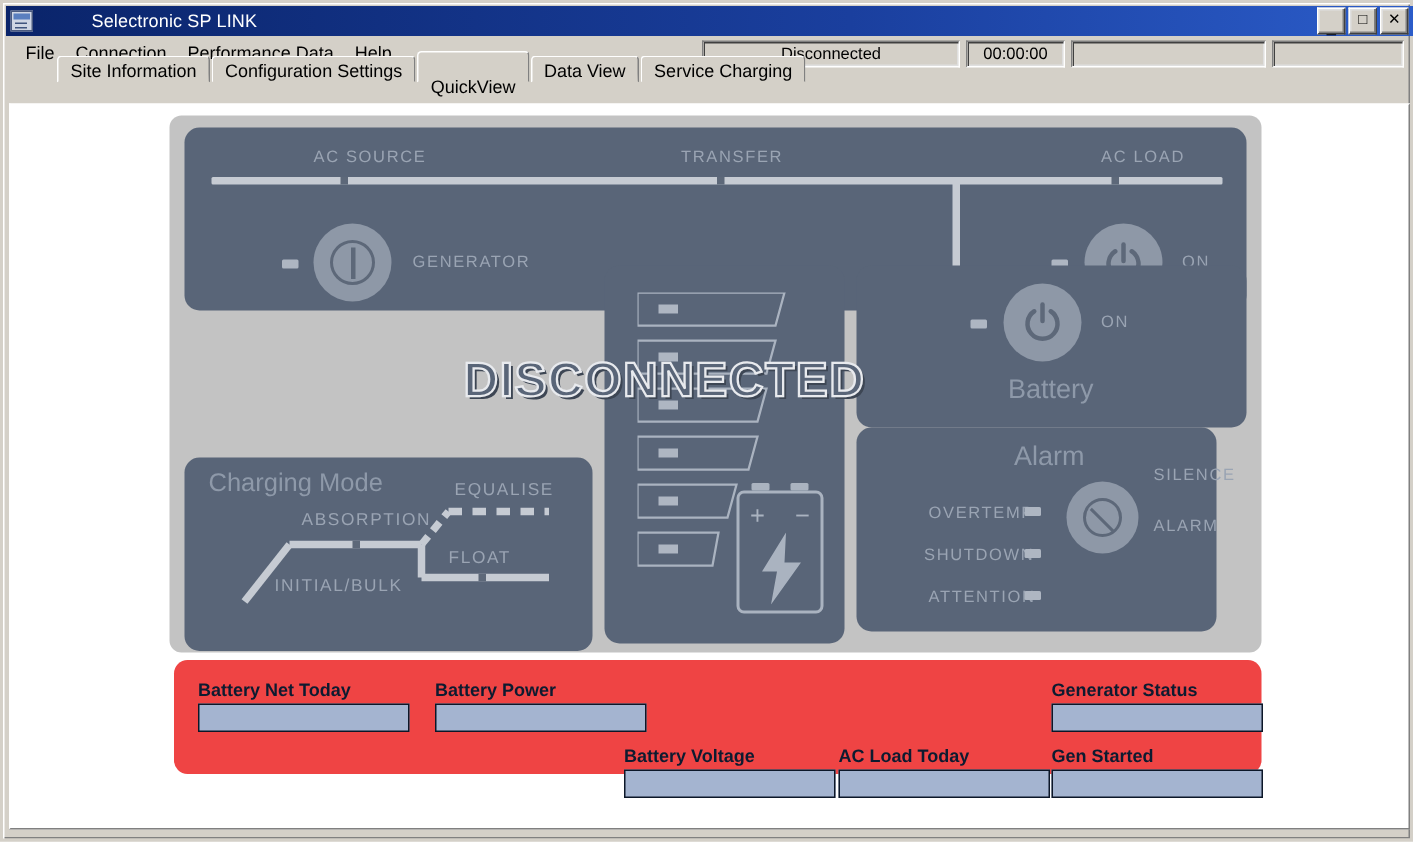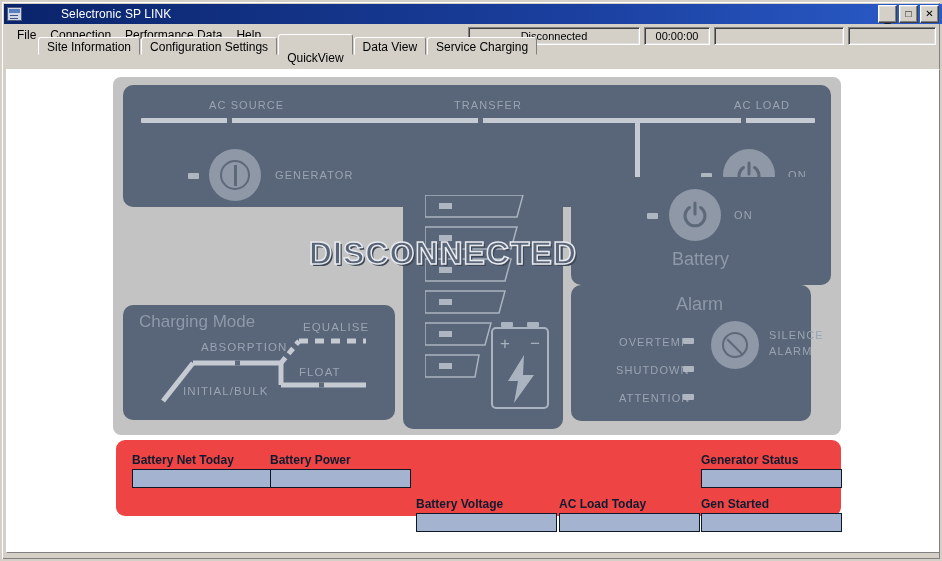--- a/index.html
+++ b/index.html
@@ -245,21 +245,21 @@
     align-items: center;
     justify-content: center;
   }
 
   
   #panel-top { left: 10px; top: 8px; width: 708px; height: 122px; }
 
   
   #panel-charging-source { left: 10px; top: 138px; width: 272px; height: 82px; }
   
-  #panel-charging-mode { left: 10px; top: 228px; width: 272px; height: 115px; }
+  #panel-charging-mode { left: 10px; top: 228px; width: 272px; height: 129px; }
   
   #panel-battery { left: 290px; top: 100px; width: 160px; height: 252px; }
   
   #panel-inverter { left: 458px; top: 100px; width: 260px; height: 108px; }
   
   #panel-alarm { left: 458px; top: 208px; width: 240px; height: 136px; }
 
   
   #battery-icon {
     position: absolute;
@@ -520,35 +520,35 @@
         <div class="led" style="left:112px; top:81px;"></div>
 
         <span class="caps-label" style="left:48px; top:107px;">ATTENTION</span>
         <div class="led" style="left:112px; top:109px;"></div>
 
         <div id="silence-circle">
           <div id="silence-inner">
             <div id="silence-slash"></div>
           </div>
         </div>
-        <span class="caps-label" style="left:198px; top:44px;">SILENCE</span>
+        <span class="caps-label" style="left:198px; top:26px;">SILENCE</span>
         <span class="caps-label" style="left:198px; top:60px;">ALARM</span>
       </div>
 
       <div id="watermark">DISCONNECTED</div>
     </div>
 
     <div id="data-panel">
 
       <div class="readout" style="left:16px; top:13px;">
         <span class="readout-label">Battery Net Today</span>
         <span class="readout-box"></span>
       </div>
 
-      <div class="readout" style="left:154px; top:13px;">
+      <div class="readout" style="left:174px; top:13px;">
         <span class="readout-label">Battery Power</span>
         <span class="readout-box"></span>
       </div>
 
 
 
       <div class="readout" style="left:585px; top:13px;">
         <span class="readout-label">Generator Status</span>
         <span class="readout-box"></span>
       </div>

